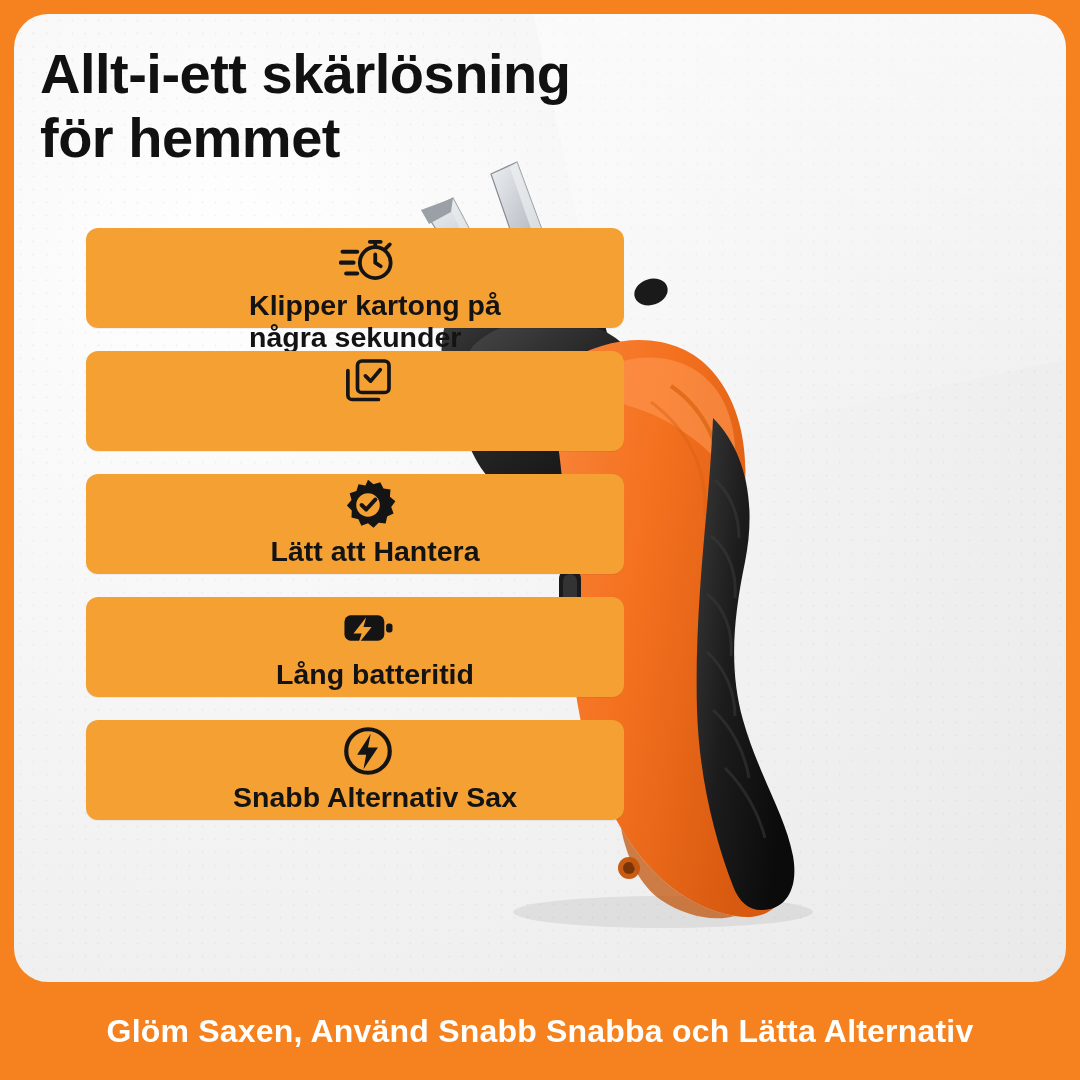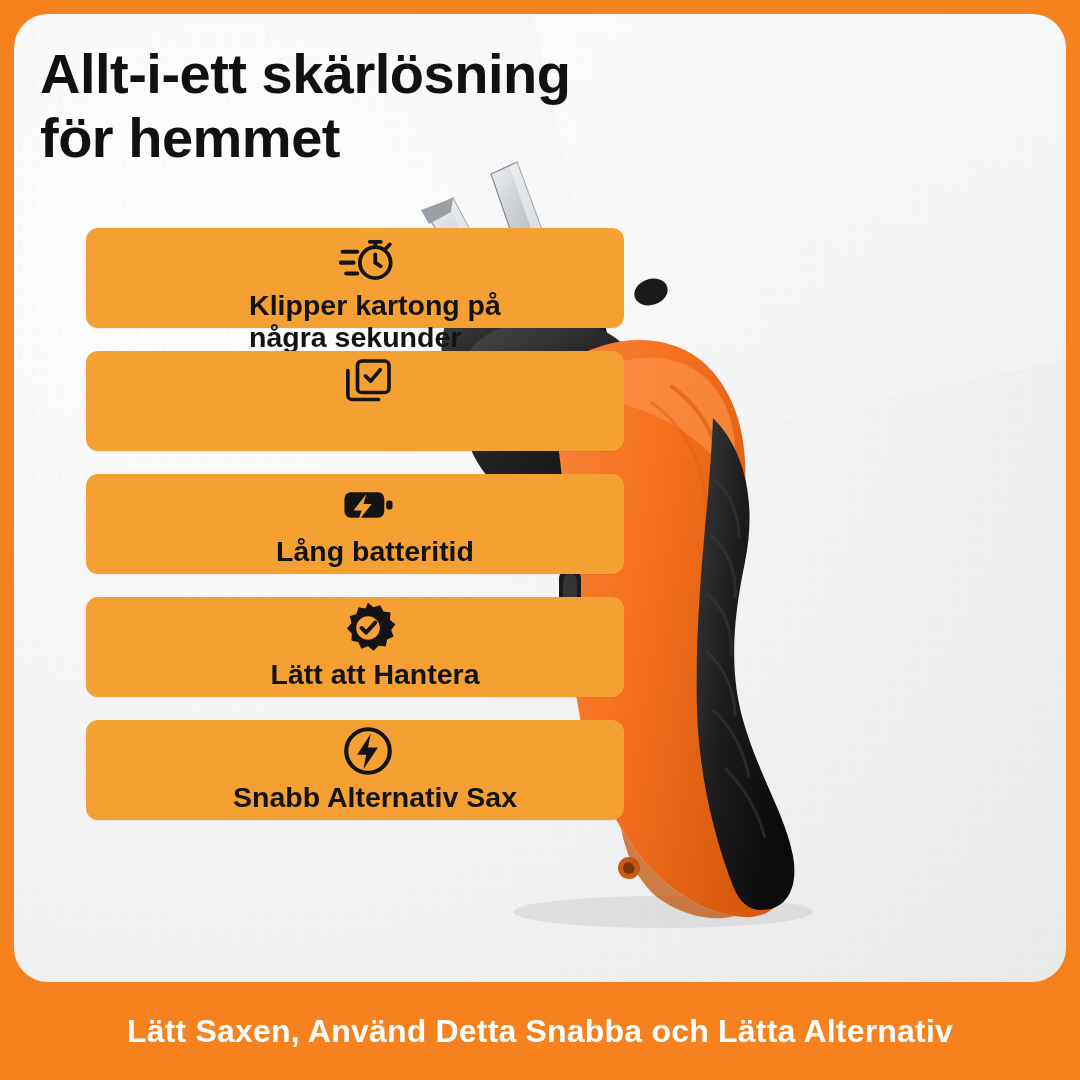--- a/index.html
+++ b/index.html
@@ -269,48 +269,48 @@
           <rect x="20" y="8" width="36" height="36" rx="5"></rect>
           <path d="M29 25 l6 6 11 -13"></path>
           <path d="M44 52 H14 a5 5 0 0 1 -5 -5 V19"></path>
         </svg>
       </span>
     </div>
 
     <div class="feature">
       <span class="ficon">
         <svg viewBox="0 0 64 64" width="58" height="58">
+          <path fill="#141414" d="M32 4 l6 5 7.5 -2.2 3.6 6.9 7.7 1.3 -0.6 7.8 6 5 -4.6 6.3 2.6 7.4 -7.1 3.2 -1.6 7.7 -7.8 -0.9 -5.6 5.5 -6.1 -4.8 -7.3 2.7 -3.3 -7.1 -7.6 -1.9 0.3 -7.8 -5.4 -5.6 5.1 -5.9 -2 -7.5 7.4 -2.6 2.3 -7.5 7.7 1.5z"></path>
+          <circle cx="32" cy="32" r="13" fill="#F5A033"></circle>
+          <path d="M25 32 l5 5 10 -11" fill="none" stroke="#141414" stroke-width="4.4" stroke-linecap="round" stroke-linejoin="round"></path>
+        </svg>
+      </span>
+      <span class="flabel">Lätt att Hantera</span>
+    </div>
+
+    <div class="feature">
+      <span class="ficon">
+        <svg viewBox="0 0 64 64" width="58" height="58">
           <rect x="6" y="18" width="44" height="28" rx="7" fill="#141414"></rect>
           <rect x="52" y="27" width="7" height="10" rx="3" fill="#141414"></rect>
           <path d="M30 20 L16 38 h9 l-4 12 L36 31 h-9 z" fill="#F5A033"></path>
         </svg>
       </span>
       <span class="flabel">Lång batteritid</span>
     </div>
 
     <div class="feature">
       <span class="ficon">
         <svg viewBox="0 0 64 64" width="58" height="58">
-          <path fill="#141414" d="M32 4 l6 5 7.5 -2.2 3.6 6.9 7.7 1.3 -0.6 7.8 6 5 -4.6 6.3 2.6 7.4 -7.1 3.2 -1.6 7.7 -7.8 -0.9 -5.6 5.5 -6.1 -4.8 -7.3 2.7 -3.3 -7.1 -7.6 -1.9 0.3 -7.8 -5.4 -5.6 5.1 -5.9 -2 -7.5 7.4 -2.6 2.3 -7.5 7.7 1.5z"></path>
-          <circle cx="32" cy="32" r="13" fill="#F5A033"></circle>
-          <path d="M25 32 l5 5 10 -11" fill="none" stroke="#141414" stroke-width="4.4" stroke-linecap="round" stroke-linejoin="round"></path>
-        </svg>
-      </span>
-      <span class="flabel">Lätt att Hantera</span>
-    </div>
-
-    <div class="feature">
-      <span class="ficon">
-        <svg viewBox="0 0 64 64" width="58" height="58">
           <circle cx="32" cy="32" r="24" fill="none" stroke="#141414" stroke-width="4.6"></circle>
           <path d="M35 13 L20 36 h10 l-3 16 16 -24 H32 z" fill="#141414"></path>
         </svg>
       </span>
       <span class="flabel">Snabb Alternativ Sax</span>
     </div>
 
   </div>
 
   <div class="footer">
-    <span>Lätt Saxen, Använd Detta Snabba och Lätta Alternativ</span>
+    <span>Glöm Saxen, Använd Snabb Snabba och Lätta Alternativ</span>
   </div>
 
 </div>
 
 </body></html>

